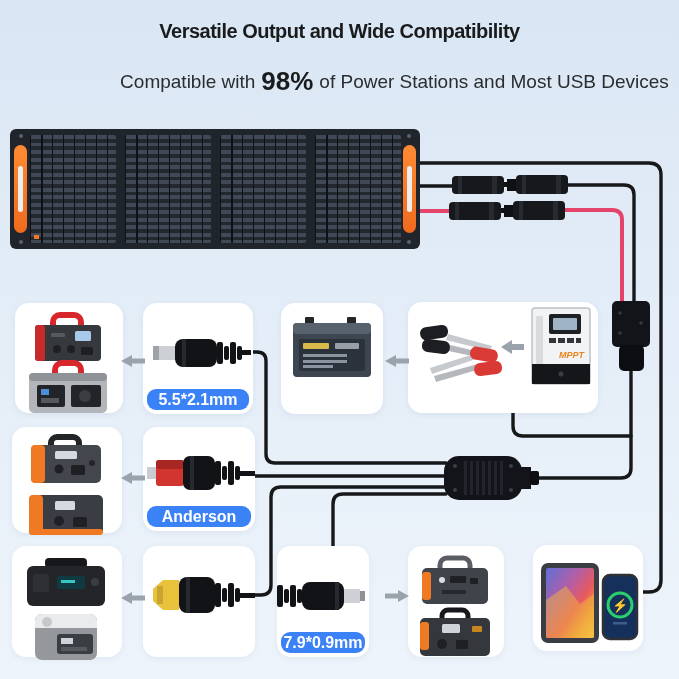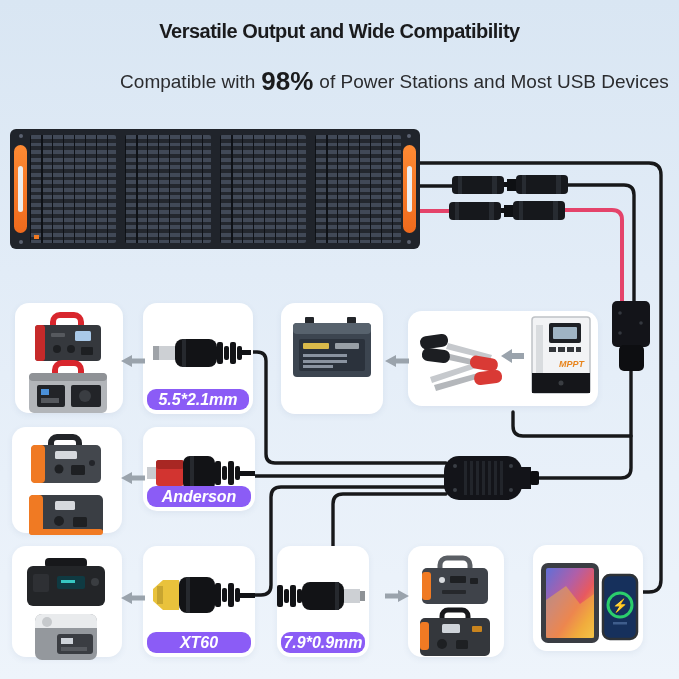--- a/index.html
+++ b/index.html
@@ -28,22 +28,22 @@
   .handle.hl{left:4px}.handle.hr{right:4px}
   .riv{position:absolute;width:4px;height:4px;border-radius:50%;background:#5a6170;}
   .mark{position:absolute;left:24px;bottom:10px;width:5px;height:4px;background:#f07a23;}
   
   .wires{position:absolute;left:0;top:0;z-index:1;}
   
   .card{position:absolute;background:#ffffff;border-radius:14px;z-index:2;
     box-shadow:0 2px 6px rgba(60,90,130,.08);}
   .card svg.art{position:absolute;left:50%;transform:translateX(-50%);top:6px;}
   .badge{position:absolute;left:4px;right:4px;bottom:4px;height:21px;line-height:21px;
-    background:#8b5cf6;border-radius:9px;color:#fff;font-weight:bold;font-size:16px;
-    text-align:center;font-style:italic;}
+    background:#3b82f6;border-radius:9px;color:#fff;font-weight:bold;font-size:16px;
+    text-align:center;}
   
   .arrow{position:absolute;z-index:2;width:24px;height:14px;}
   .arrow svg{display:block;}
 </style>
 </head>
 <body>
 
 <div class="stage">
 
   <h1 class="title">Versatile Output and Wide Compatibility</h1>
@@ -172,21 +172,21 @@
       <rect x="12" y="12" width="78" height="11" rx="4" fill="#57626d"></rect>
       <rect x="18" y="28" width="66" height="32" rx="2" fill="#2b323c"></rect>
       <rect x="22" y="32" width="26" height="6" rx="1" fill="#d9b94a"></rect>
       <rect x="54" y="32" width="24" height="6" rx="1" fill="#c8cdd3" opacity="0.7"></rect>
       <rect x="22" y="43" width="44" height="3" fill="#8a93a0"></rect>
       <rect x="22" y="49" width="44" height="3" fill="#8a93a0"></rect>
       <rect x="22" y="54" width="30" height="3" fill="#8a93a0"></rect>
     </svg>
   </div>
 
-  <div class="card" style="left:408px;top:311px;width:190px;height:95px">
+  <div class="card" style="left:408px;top:302px;width:190px;height:111px">
     <svg class="art" width="182" height="86" viewBox="0 0 182 86" style="top:2px">
       <g>
         <polygon points="36,30 80,42 78,47 34,36" fill="#c6c9cd"></polygon>
         <polygon points="34,40 76,50 74,55 32,46" fill="#b4b7bb"></polygon>
         <rect x="8" y="22" width="28" height="13" rx="6" fill="#1c1e22" transform="rotate(-8 22 28)"></rect>
         <rect x="10" y="36" width="28" height="13" rx="6" fill="#1c1e22" transform="rotate(7 24 42)"></rect>
         <polygon points="18,64 62,50 64,55 20,70" fill="#c6c9cd"></polygon>
         <polygon points="22,72 66,60 68,65 24,78" fill="#b4b7bb"></polygon>
         <rect x="58" y="44" width="28" height="13" rx="6" fill="#d93a35" transform="rotate(10 72 50)"></rect>
         <rect x="62" y="58" width="28" height="13" rx="6" fill="#d93a35" transform="rotate(-7 76 64)"></rect>
@@ -219,21 +219,21 @@
       <circle cx="79" cy="30" r="3" fill="#23252a"></circle>
       <rect x="16" y="62" width="74" height="40" rx="5" fill="#3a3e44"></rect>
       <rect x="16" y="62" width="14" height="40" rx="4" fill="#f07a23"></rect>
       <rect x="16" y="96" width="74" height="6" rx="3" fill="#f07a23"></rect>
       <rect x="42" y="68" width="20" height="9" rx="1.5" fill="#d6d9dd"></rect>
       <circle cx="46" cy="88" r="5" fill="#1e2023"></circle>
       <rect x="60" y="84" width="14" height="10" rx="1.5" fill="#1e2023"></rect>
     </svg>
   </div>
 
-  <div class="card" style="left:143px;top:427px;width:112px;height:84px">
+  <div class="card" style="left:143px;top:427px;width:112px;height:104px">
     <svg class="art" width="112" height="64" viewBox="0 0 112 64" style="top:14px">
       <rect x="4" y="26" width="10" height="12" fill="#c9ccd0"></rect>
       <rect x="13" y="19" width="28" height="26" rx="3" fill="#d23430"></rect>
       <rect x="13" y="19" width="28" height="9" rx="3" fill="#a82723"></rect>
       <rect x="40" y="15" width="32" height="34" rx="7" fill="#121316"></rect>
       <rect x="47" y="15" width="4" height="34" fill="#26292e"></rect>
       <rect x="72" y="20" width="6" height="24" rx="2" fill="#121316"></rect>
       <rect x="79" y="25" width="5" height="14" rx="2" fill="#121316"></rect>
       <rect x="85" y="20" width="6" height="24" rx="2" fill="#121316"></rect>
       <rect x="92" y="25" width="5" height="14" rx="2" fill="#121316"></rect>
@@ -264,21 +264,20 @@
       <polygon points="10,29 20,20 36,20 36,50 20,50 10,41" fill="#e9c23c"></polygon>
       <rect x="14" y="26" width="6" height="18" fill="#c7a530"></rect>
       <rect x="36" y="17" width="36" height="36" rx="8" fill="#121316"></rect>
       <rect x="43" y="17" width="4" height="36" fill="#26292e"></rect>
       <rect x="72" y="23" width="6" height="24" rx="2" fill="#121316"></rect>
       <rect x="79" y="28" width="5" height="14" rx="2" fill="#121316"></rect>
       <rect x="85" y="23" width="6" height="24" rx="2" fill="#121316"></rect>
       <rect x="92" y="28" width="5" height="14" rx="2" fill="#121316"></rect>
       <rect x="97" y="33" width="15" height="5" fill="#121316"></rect>
     </svg>
-    <div class="badge">XT60</div>
   </div>
 
   <div class="card" style="left:277px;top:546px;width:92px;height:111px">
     <svg class="art" width="108" height="64" viewBox="0 0 108 64" style="top:18px">
       <rect x="8" y="21" width="6" height="22" rx="2" fill="#121316"></rect>
       <rect x="15" y="25" width="5" height="14" rx="2" fill="#121316"></rect>
       <rect x="21" y="21" width="6" height="22" rx="2" fill="#121316"></rect>
       <rect x="28" y="25" width="5" height="14" rx="2" fill="#121316"></rect>
       <rect x="33" y="18" width="42" height="28" rx="8" fill="#121316"></rect>
       <rect x="66" y="18" width="4" height="28" fill="#26292e"></rect>

